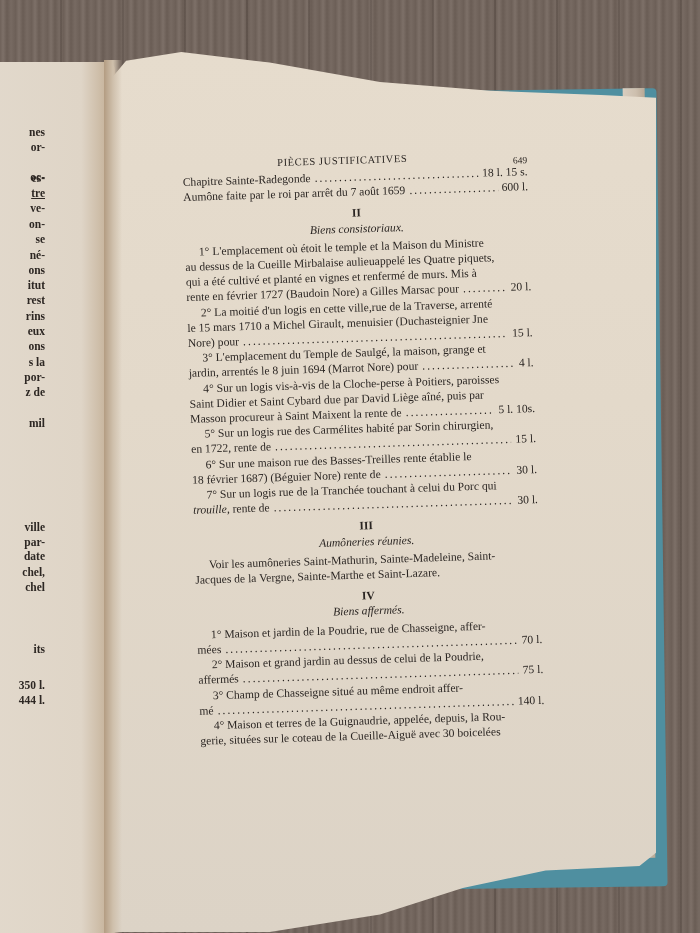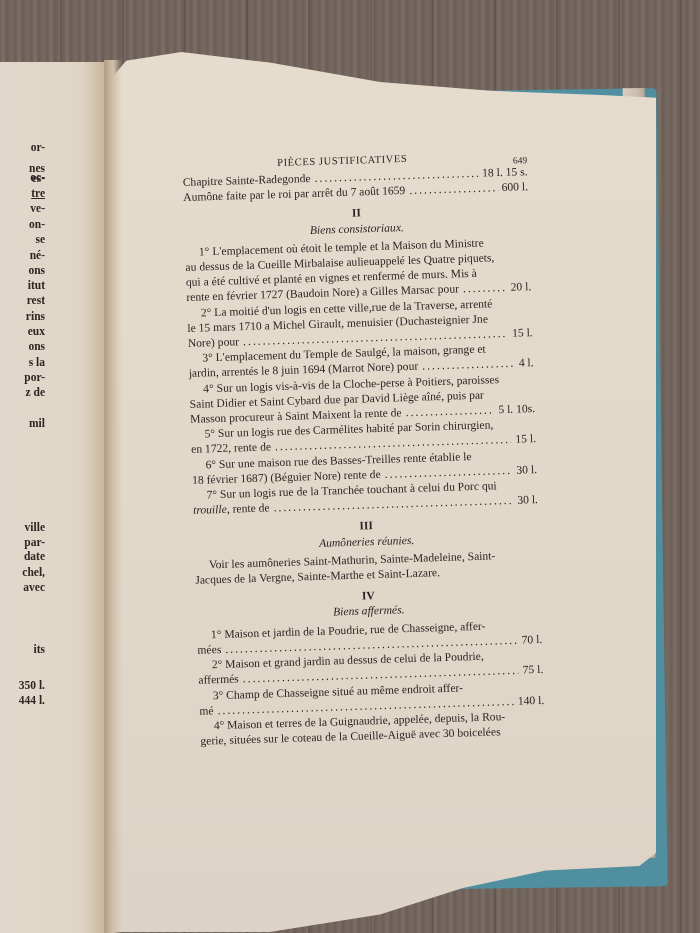--- a/index.html
+++ b/index.html
@@ -61,21 +61,21 @@
   .indent { padding-left: 14px; }
   .ital { font-style: italic; }
 </style>
 </head>
 <body>
 
 <div class="table-grain"></div>
 
 <div class="left-page"></div>
 <div class="left-text" id="left-text">
-    <span class="ln" style="top: 126px; margin-top: 36px;">nes</span>
+    <span class="ln" style="top: 126px;">nes</span>
     <span class="ln" style="top: 141px;">or-</span>
     <span class="ln" style="top: 171px;">oc-</span>
     <span class="ln" style="top: 172px;">es-</span>
     <span class="ln" style="top: 187px; text-decoration: underline;">tre</span>
     <span class="ln" style="top: 202px;">ve-</span>
     <span class="ln" style="top: 218px;">on-</span>
     <span class="ln" style="top: 233px;">se</span>
     <span class="ln" style="top: 249px;">né-</span>
     <span class="ln" style="top: 264px;">ons</span>
     <span class="ln" style="top: 279px;">itut</span>
@@ -84,21 +84,21 @@
     <span class="ln" style="top: 325px; padding-left: 44px;">eux</span>
     <span class="ln" style="top: 340px;">ons</span>
     <span class="ln" style="top: 356px;">s  la</span>
     <span class="ln" style="top: 371px;">por-</span>
     <span class="ln" style="top: 386px;">z de</span>
     <span class="ln" style="top: 417px;">mil</span>
     <span class="ln" style="top: 536px; text-align: right;">par-</span>
     <span class="ln" style="top: 521px;">ville</span>
     <span class="ln" style="top: 550px;">date</span>
     <span class="ln" style="top: 566px;">chel,</span>
-    <span class="ln" style="top: 581px;">avec</span>
+    <span class="ln" style="top: 581px;">chel</span>
     <span class="ln" style="top: 643px;">its</span>
     <span class="ln" style="top: 679px;">350 l.</span>
     <span class="ln" style="top: 694px;">444 l.</span>
   </div>
 
 <div class="book-cover"></div>
 <div class="page-edge"></div>
 <div class="right-page"></div>
 <div class="gutter"></div>
 

